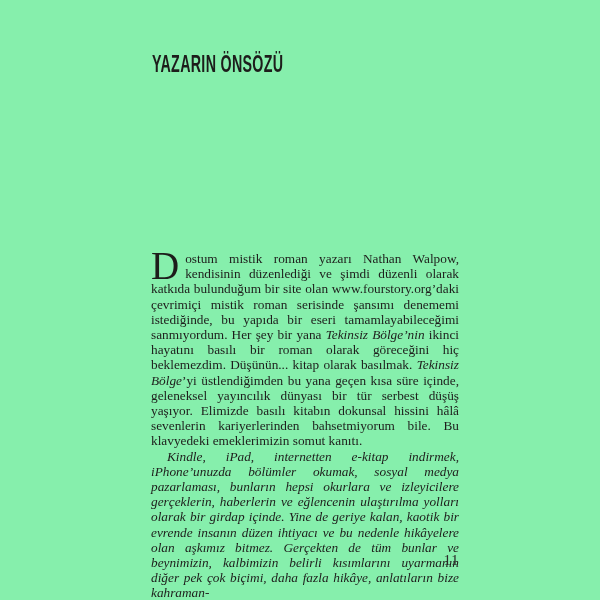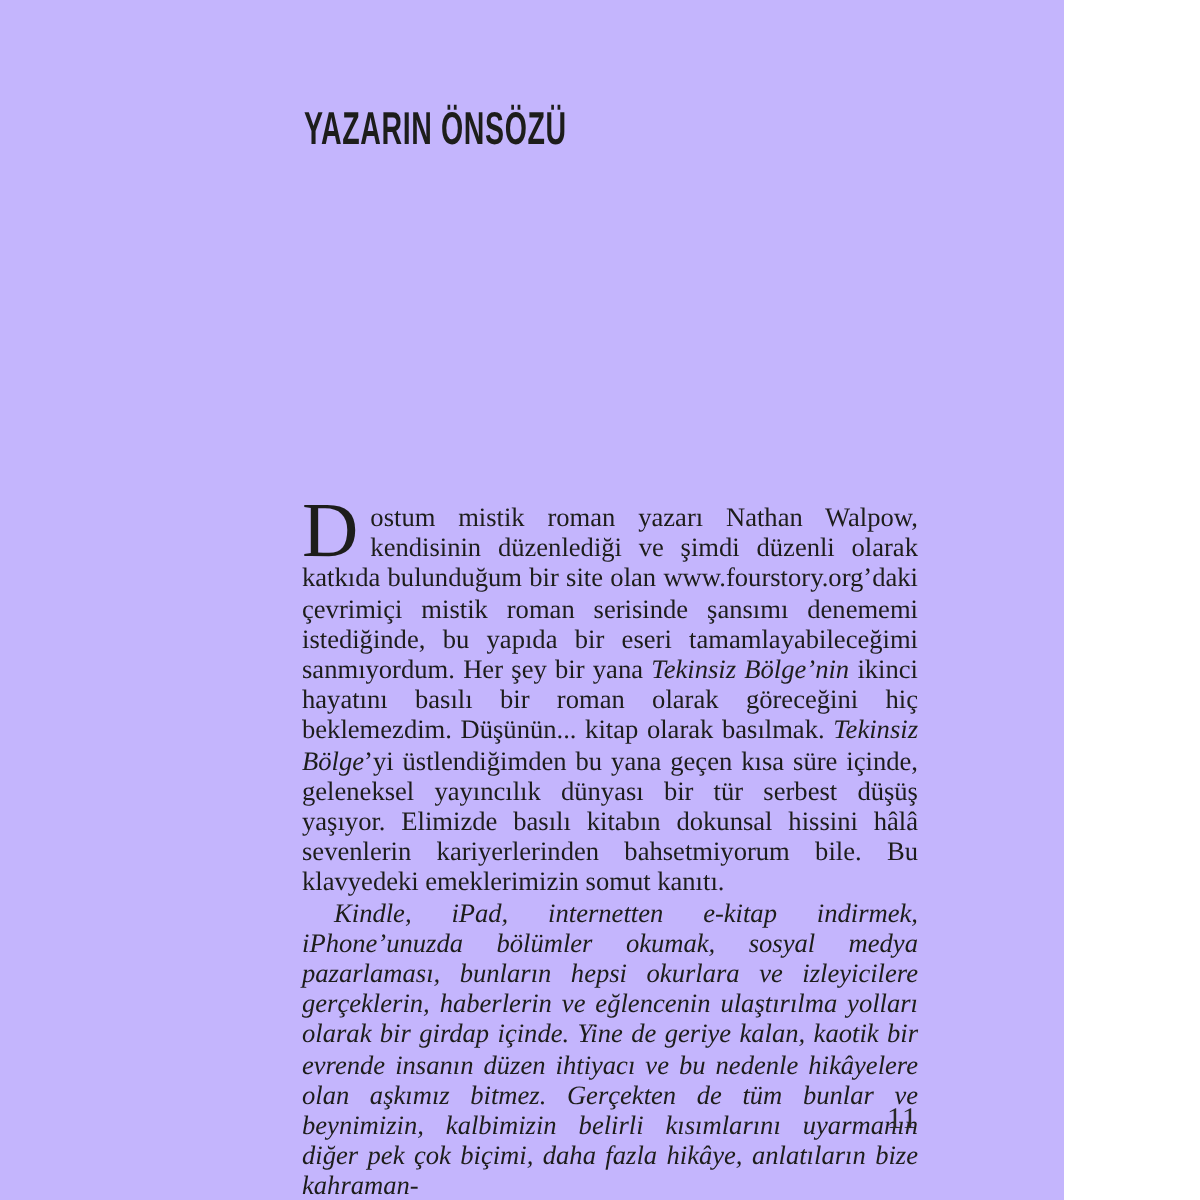--- a/index.html
+++ b/index.html
@@ -2,23 +2,23 @@
 <html><head>
 <meta charset="utf-8">
 <style>
   html, body {
     margin: 0;
     padding: 0;
     background: #ffffff;
   }
   .page {
     position: relative;
-    width: 532px;
+    width: 600px;
     height: 600px;
-    background: #c4b5fd;
+    background: #86efac;
     color: #1d1d1b;
     font-family: "Liberation Serif", serif;
     overflow: hidden;
   }
   .chapter-title {
     position: absolute;
     left: 152px;
     top: 51px;
     margin: 0;
     font-family: "Liberation Sans", sans-serif;

